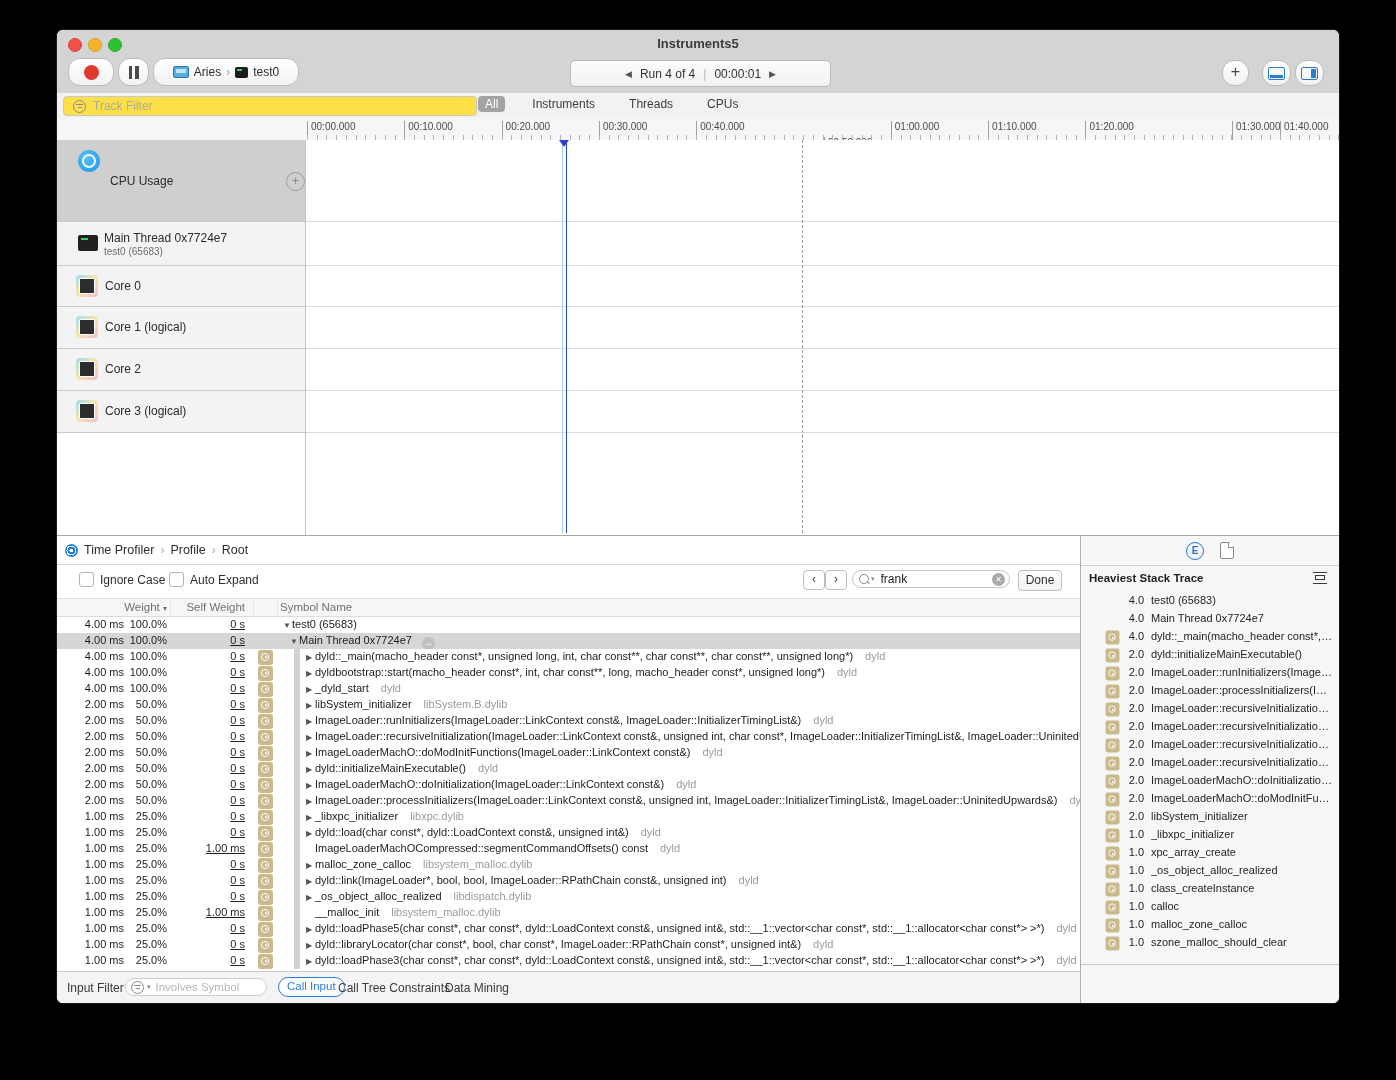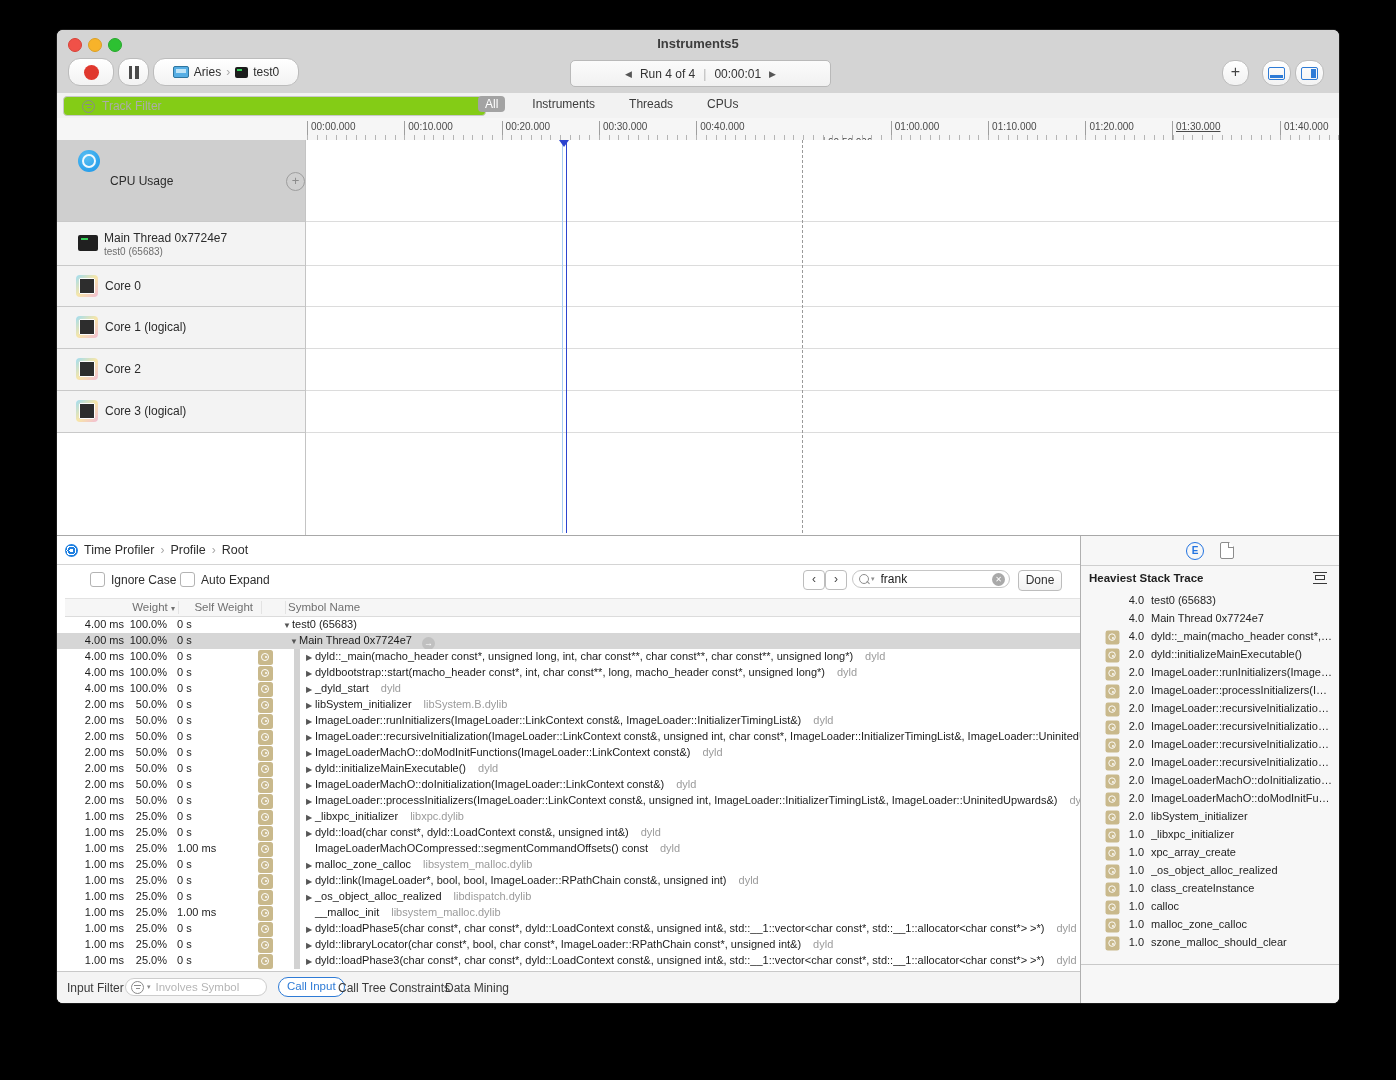--- a/index.html
+++ b/index.html
@@ -33,21 +33,21 @@
   .runctl .arr{font-size:9px;color:#555;}
   .runctl .bar{color:#b5b5b5;}
   .pane-icon{width:15px;height:11px;border:1.5px solid #2e7bd6;border-radius:2px;position:relative;}
   .pane-icon.bottom:after{content:"";position:absolute;left:1px;right:1px;bottom:1px;height:3px;background:#2e7bd6;}
   .pane-icon.right:after{content:"";position:absolute;top:1px;bottom:1px;right:1px;width:5px;background:#2e7bd6;}
   .plus-glyph{font-size:16px;color:#444;line-height:1;margin-top:-2px;}
 
   
   .filterbar{position:absolute;left:0;top:63px;width:100%;height:25px;background:#f2f2f2;border-bottom:1px solid #d9d9d9;}
   .trackfilter{position:absolute;left:6px;top:3px;width:403px;height:18px;border:1px solid #c8c8c8;border-radius:4px;
-               background:#84cc16;display:flex;align-items:center;padding-left:18px;gap:5px;}
+               background:#fde047;display:flex;align-items:center;padding-left:9px;gap:5px;}
   .trackfilter input{border:none;outline:none;font-size:12px;color:#333;width:330px;background:transparent;
                      font-family:"Liberation Sans",sans-serif;}
   .trackfilter input::placeholder{color:#ababab;}
   .lines-circle{width:11px;height:11px;border:1px solid #8a8a8a;border-radius:50%;position:relative;flex:none;}
   .lines-circle:before{content:"";position:absolute;left:2px;right:2px;top:3.5px;height:1px;background:#8a8a8a;}
   .lines-circle:after{content:"";position:absolute;left:3.5px;right:3.5px;top:6px;height:1px;background:#8a8a8a;}
   .seg{position:absolute;left:421px;top:3px;display:flex;gap:20px;align-items:center;font-size:12px;color:#3c3c3c;}
   .seg .tab{padding:1px 7px;border-radius:4px;cursor:default;}
   .seg .tab.sel{background:#a3a3a3;color:#fff;}
 
@@ -87,49 +87,49 @@
             border-right:5px solid transparent;border-top:7px solid #2c43cf;}
   .dashline{position:absolute;left:496px;top:0;height:393px;border-left:1px dashed #9a9a9a;}
 
   
   .detail{position:absolute;left:0;top:505px;width:100%;height:468px;background:#fff;border-top:1px solid #a8a8a8;}
   .dleft{position:absolute;left:0;top:0;width:1023px;height:468px;}
   .crumbbar{position:absolute;left:0;top:0;width:100%;height:29px;border-bottom:1px solid #d4d4d4;
             display:flex;align-items:center;gap:6px;padding-left:8px;box-sizing:border-box;font-size:12.5px;color:#2d2d2d;}
   .tp-icon{width:13px;height:13px;border-radius:50%;background:radial-gradient(circle at 50% 50%,#fff 0 2px,#1e7fe0 2px 4px,#fff 4px 5px,#1e7fe0 5px);flex:none;}
   .optionsrow{position:absolute;left:0;top:29px;width:100%;height:28px;}
-  .chk{position:absolute;top:7px;display:flex;align-items:center;gap:6px;font-size:12px;color:#2e2e2e;margin-left:11px;}
+  .chk{position:absolute;top:7px;display:flex;align-items:center;gap:6px;font-size:12px;color:#2e2e2e;}
   .chk .box{width:13px;height:13px;background:#fff;border:1px solid #b3b3b3;border-radius:3px;}
   .navbtn{position:absolute;top:5px;width:20px;height:18px;border:1px solid #bdbdbd;border-radius:4px;background:#fff;
           font-size:12px;color:#444;text-align:center;line-height:16px;}
   .searchfield{position:absolute;left:795px;top:5px;width:158px;height:18px;border:1px solid #c6c6c6;border-radius:10px;
           background:#fff;display:flex;align-items:center;padding:0 4px 0 6px;gap:4px;box-sizing:border-box;}
   .searchfield input{border:none;outline:none;font-size:12px;color:#222;width:100px;background:transparent;
           font-family:"Liberation Sans",sans-serif;}
   .mag{width:8px;height:8px;border:1.3px solid #8e8e8e;border-radius:50%;position:relative;flex:none;}
   .mag:after{content:"";position:absolute;left:6px;top:7px;width:4px;height:1.4px;background:#8e8e8e;transform:rotate(45deg);}
   .mag-chev{font-size:7px;color:#8e8e8e;margin-left:-2px;}
   .clearbtn{width:13px;height:13px;border-radius:50%;background:#a9a9a9;color:#fff;font-size:8px;line-height:13px;
           text-align:center;flex:none;margin-left:auto;}
   .donebtn{position:absolute;left:961px;top:5px;width:42px;height:19px;border:1px solid #bdbdbd;border-radius:4px;
           background:linear-gradient(#fff,#f1f1f1);font-size:12px;color:#333;text-align:center;line-height:18px;}
 
   
-  .thead{position:absolute;left:8px;top:62px;width:100%;height:17px;background:#f6f6f6;border-top:1px solid #e2e2e2;
+  .thead{position:absolute;left:0;top:62px;width:100%;height:17px;background:#f6f6f6;border-top:1px solid #e2e2e2;
          border-bottom:1px solid #dcdcdc;font-size:11.5px;color:#707070;}
   .thead .sep{position:absolute;top:2px;bottom:2px;border-left:1px solid #e3e3e3;}
   .th-weight{position:absolute;left:0;width:110px;text-align:right;top:2px;}
   .th-self{position:absolute;left:116px;width:72px;text-align:right;top:2px;}
   .th-sym{position:absolute;left:223px;top:2px;}
   .tbody{position:absolute;left:0;top:81px;width:100%;}
   .trow2{position:relative;height:16px;font-size:11px;color:#1c1c1c;white-space:nowrap;overflow:hidden;}
   .trow2.sel{background:#d6d6d6;}
   .c-ms{position:absolute;left:0;width:67px;text-align:right;top:1px;}
   .c-pct{position:absolute;left:70px;width:40px;text-align:right;top:1px;}
-  .c-self{position:absolute;left:120px;width:68px;top:1px;}
+  .c-self{position:absolute;left:120px;width:68px;text-align:right;top:1px;text-decoration:underline;}
   .c-badge{position:absolute;left:201px;top:0.5px;}
   .badge{display:inline-block;width:15px;height:15px;background:#c9b98c;border-radius:2.5px;position:relative;}
   .badge:before{content:"";position:absolute;left:3px;top:3px;width:6px;height:6px;border:1.5px solid #fff;border-radius:50%;}
   .badge:after{content:"";position:absolute;left:6.5px;top:6.5px;width:2px;height:2px;background:#fff;border-radius:50%;}
   .c-guide{position:absolute;left:237px;top:0;bottom:0;width:6px;background:#d2d2d2;}
   .c-sym{position:absolute;top:1px;}
   .tri{display:inline-block;width:9px;font-size:8px;color:#565656;}
   .tri.none{visibility:hidden;}
   .libname{color:#9b9b9b;margin-left:12px;}
   .focus-circ{display:inline-block;width:13px;height:13px;border-radius:50%;background:#c0c0c0;color:#fff;font-size:9px;
@@ -235,21 +235,21 @@
       <div>
           <div class="rtick" style="left: 250px;">00:00.000</div>
           <div class="rtick" style="left: 347.3px;">00:10.000</div>
           <div class="rtick" style="left: 444.6px;">00:20.000</div>
           <div class="rtick" style="left: 541.9px;">00:30.000</div>
           <div class="rtick" style="left: 639.2px;">00:40.000</div>
           <div class="rtick" style="left: 767px; margin-top: 16px;">00:50.000</div>
           <div class="rtick" style="left: 833.8px;">01:00.000</div>
           <div class="rtick" style="left: 931.1px;">01:10.000</div>
           <div class="rtick" style="left: 1028.4px;">01:20.000</div>
-          <div class="rtick" style="left: 1115px; text-decoration: underline;">01:30.000</div>
+          <div class="rtick" style="left: 1175px;">01:30.000</div>
           <div class="rtick" style="left: 1223px;">01:40.000</div>
         </div>
       <div class="ruler-minor"></div>
     </div>
 
     <div class="trackarea">
       <div class="theader">
           <div class="trow tsel" style="height: 81px;">
             <span class="cpu-icon" style="left: 21px; top: 10px;"></span>
             <span class="tlabel" style="left: 53px; top: 34px;">CPU Usage</span>

